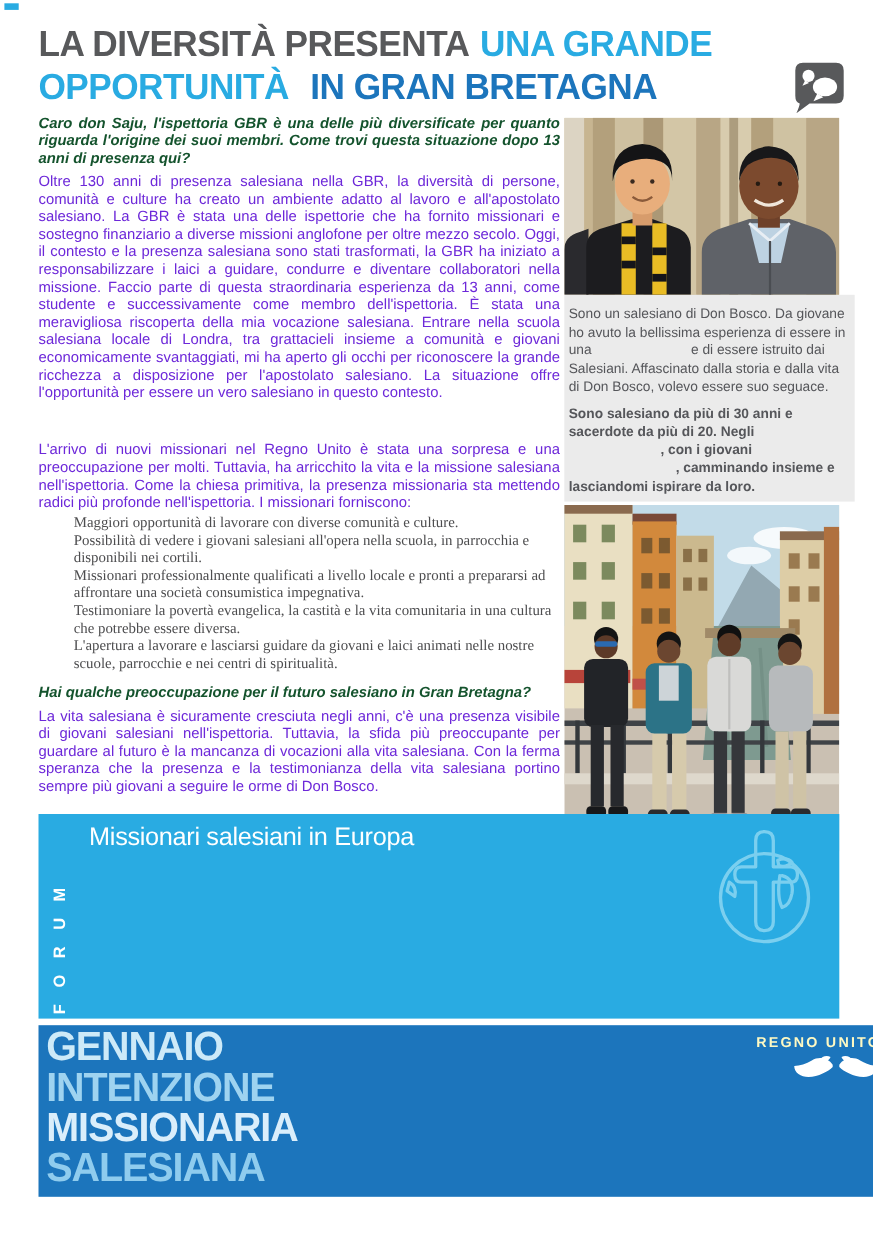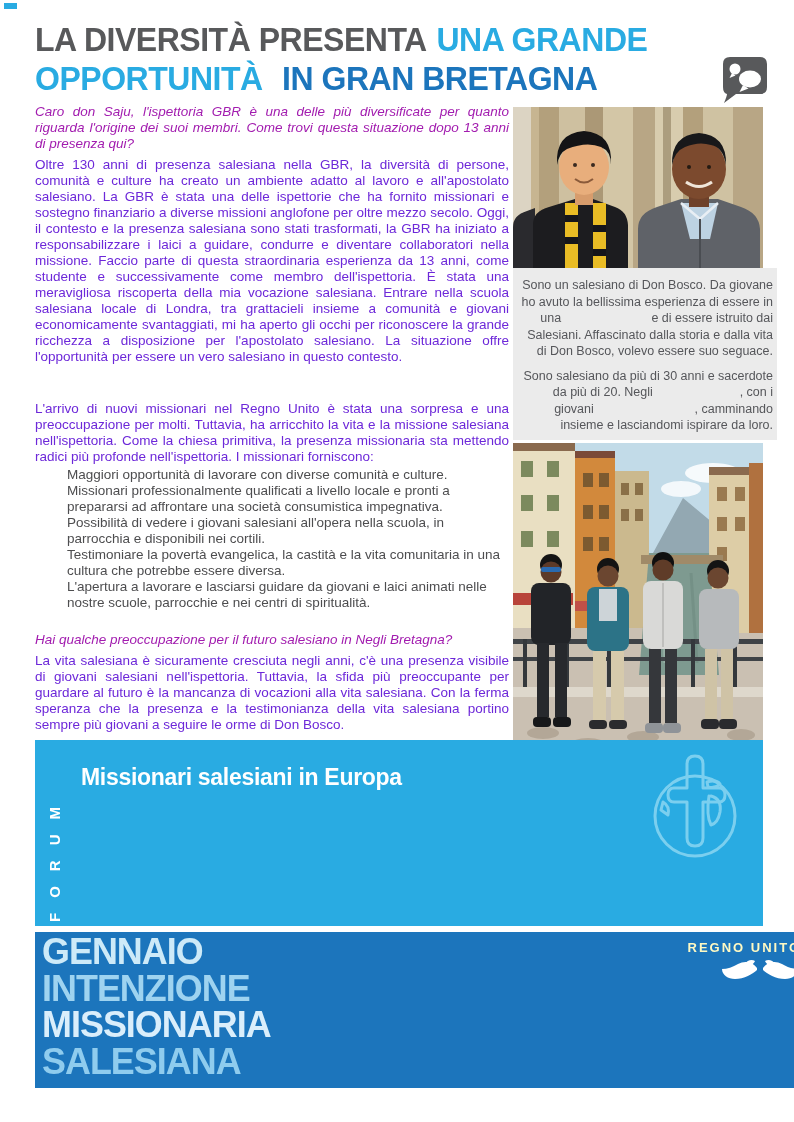--- a/index.html
+++ b/index.html
@@ -17,45 +17,45 @@
   .t-gray { color:#58595b; }
   .t-cyan { color:#29abe2; }
   .t-blue { color:#1c75bc; }
   .sp { display:inline-block; width:10px; }
 
   .interview-icon { position:absolute; left:722px; top:56px; }
 
   
   .left-col { position:absolute; left:35px; top:104px; width:474px;
     font-size:13.5px; line-height:16px; }
-  .question { color:#a21caf; font-style:italic; text-align:justify; margin-bottom:5px; }
+  .question { color:#14532d; font-style:italic; text-align:justify; margin-bottom:5px;font-weight:bold; }
   .answer { color:#6d28d9; text-align:justify; margin-bottom:9px; }
-  .blist { margin:2px 0 21px 0; }
+  .blist { margin:2px 0 11px 0;font-family:Liberation Serif, serif; }
   .blist p { color:#4d4d4f; padding-left:32px; text-align:left; }
 
   
   .right-col { position:absolute; left:513px; top:107px; width:250px; }
   .photo { display:block; width:250px; }
   .caption {
     width:264px; min-height:147px; background:#ebebeb; color:#55565a;
-    font-size:12.5px; line-height:16.5px; text-align:right;
+    font-size:12.5px; line-height:16.5px; text-align:left;
     padding:9px 4px 6px 4px;
   }
-  .caption p + p { margin-top:8px; }
+  .caption p + p { margin-top:8px;font-weight:bold; }
   .photo2 { margin-top:3px; }
 
   
   .banner { position:absolute; left:35px; top:740px; width:728px; height:186px; background:#29abe2; }
   .banner-vertical {
     position:absolute; left:11px; top:14px; height:168px;
     writing-mode:vertical-rl; transform:rotate(180deg);
     color:#ffffff; font-weight:bold; font-size:15px; letter-spacing:15px;
   }
-  .banner-title { position:absolute; left:46px; top:24px; color:#ffffff;
-    font-weight:bold; font-size:23px; letter-spacing:-0.3px; }
+  .banner-title { position:absolute; left:46px; top:7px; color:#ffffff;
+    font-weight:normal; font-size:23px; letter-spacing:-0.3px; }
   .globe-icon { position:absolute; right:16px; top:10px; }
 
   
   .footer { position:absolute; left:35px; top:932px; width:776px; height:156px; background:#1c75bc; }
   .footer-lines { position:absolute; left:7px; top:2px; font-weight:bold;
     font-size:37px; line-height:36.5px; letter-spacing:-1px;
     transform:scaleX(0.97); transform-origin:left top; }
   .fl0 { color:#cdeaf8; }
   .fl1 { color:#9ed3f0; }
   .fl2 { color:#daeefb; }
@@ -85,26 +85,26 @@
       <path d="M21 29 l-3.5 7 l9 -3.5 z" fill="#ffffff"></path>
     </svg>
   </div>
 
   <div class="left-col">
     <p class="question">Caro don Saju, l'ispettoria GBR è una delle più diversificate per quanto riguarda l'origine dei suoi membri. Come trovi questa situazione dopo 13 anni di presenza qui?</p>
     <p class="answer">Oltre 130 anni di presenza salesiana nella GBR, la diversità di persone, comunità e culture ha creato un ambiente adatto al lavoro e all'apostolato salesiano. La GBR è stata una delle ispettorie che ha fornito missionari e sostegno finanziario a diverse missioni anglofone per oltre mezzo secolo. Oggi, il contesto e la presenza salesiana sono stati trasformati, la GBR ha iniziato a responsabilizzare i laici a guidare, condurre e diventare collaboratori nella missione. Faccio parte di questa straordinaria esperienza da 13 anni, come studente e successivamente come membro dell'ispettoria. È stata una meravigliosa riscoperta della mia vocazione salesiana. Entrare nella scuola salesiana locale di Londra, tra grattacieli insieme a comunità e giovani economicamente svantaggiati, mi ha aperto gli occhi per riconoscere la grande ricchezza a disposizione per l'apostolato salesiano. La situazione offre l'opportunità per essere un vero salesiano in questo contesto.</p>
     <p class="answer" style="margin-bottom:2px;margin-top:36px;">L'arrivo di nuovi missionari nel Regno Unito è stata una sorpresa e una preoccupazione per molti. Tuttavia, ha arricchito la vita e la missione salesiana nell'ispettoria. Come la chiesa primitiva, la presenza missionaria sta mettendo radici più profonde nell'ispettoria. I missionari forniscono:</p>
     <div class="blist">
       <p>Maggiori opportunità di lavorare con diverse comunità e culture.</p>
+      <p>Possibilità di vedere i giovani salesiani all'opera nella scuola, in parrocchia e disponibili nei cortili.</p>
       <p>Missionari professionalmente qualificati a livello locale e pronti a prepararsi ad affrontare una società consumistica impegnativa.</p>
-      <p>Possibilità di vedere i giovani salesiani all'opera nella scuola, in parrocchia e disponibili nei cortili.</p>
       <p>Testimoniare la povertà evangelica, la castità e la vita comunitaria in una cultura che potrebbe essere diversa.</p>
       <p>L'apertura a lavorare e lasciarsi guidare da giovani e laici animati nelle nostre scuole, parrocchie e nei centri di spiritualità.</p>
     </div>
-    <p class="question">Hai qualche preoccupazione per il futuro salesiano in Negli Bretagna?</p>
+    <p class="question">Hai qualche preoccupazione per il futuro salesiano in Gran Bretagna?</p>
     <p class="answer">La vita salesiana è sicuramente cresciuta negli anni, c'è una presenza visibile di giovani salesiani nell'ispettoria. Tuttavia, la sfida più preoccupante per guardare al futuro è la mancanza di vocazioni alla vita salesiana. Con la ferma speranza che la presenza e la testimonianza della vita salesiana portino sempre più giovani a seguire le orme di Don Bosco.</p>
   </div>
 
   <div class="right-col">
 
     <svg class="photo" width="250" height="161" viewBox="0 0 250 161">
       <rect width="250" height="161" fill="#c7b591"></rect>
       <rect x="26" width="20" height="161" fill="#b3a07c"></rect>
       <rect x="46" width="26" height="161" fill="#cec0a0"></rect>
       <rect x="72" width="18" height="161" fill="#ab9876"></rect>

